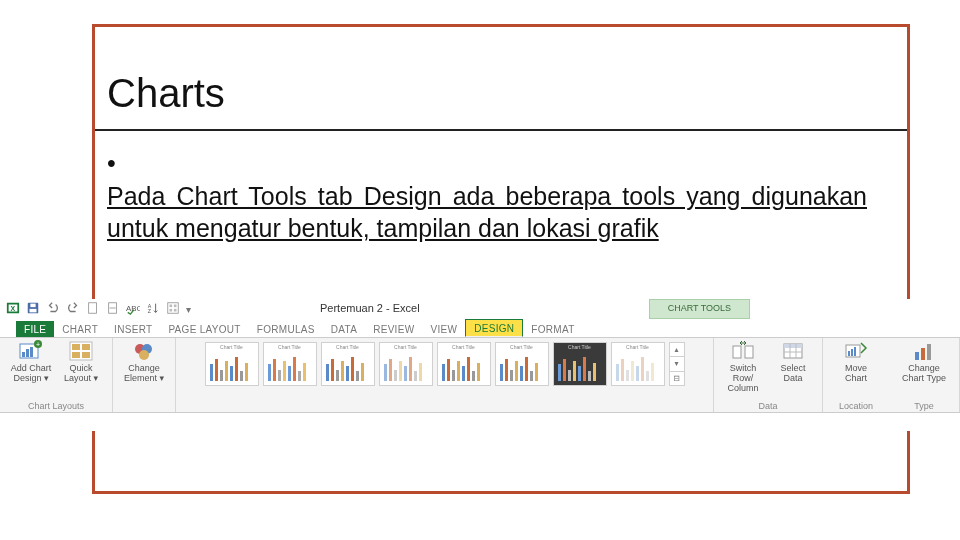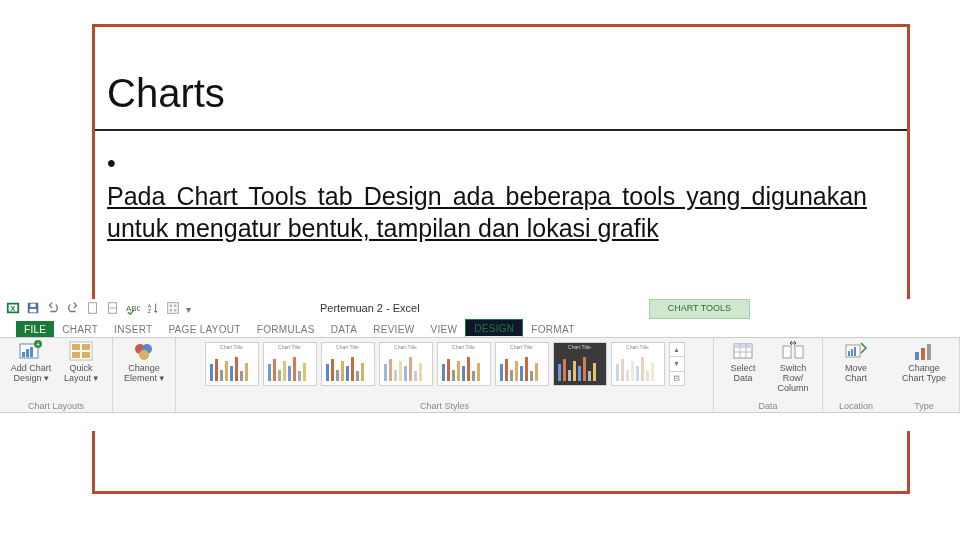--- a/index.html
+++ b/index.html
@@ -12,21 +12,21 @@
   .body .txt{display:inline-block;width:calc(100% - 22px);vertical-align:top;text-decoration:underline;}
 
   
   .ribbon{position:absolute;left:0;top:299px;width:960px;height:132px;background:#fff;font-size:10px;color:#555;}
   .qat{height:20px;display:flex;align-items:center;gap:6px;padding:0 6px;background:#fff;}
   .qat svg{width:14px;height:14px;}
   .doc-title{position:absolute;left:320px;top:3px;font-size:11px;color:#333;}
   .tabs{height:18px;display:flex;align-items:flex-end;padding-left:16px;background:#fff;border-bottom:1px solid #ccc;}
   .tab{padding:3px 8px 2px;font-size:10px;color:#777;letter-spacing:.3px;}
   .tab.file{background:#1a7a3a;color:#fff;}
-  .tab.active{border:1px solid #1a7a3a;border-bottom:1px solid #f2f2f2;background:#0f172a;color:#1a7a3a;}
+  .tab.active{border:1px solid #1a7a3a;border-bottom:1px solid #f2f2f2;background:#fde047;color:#1a7a3a;}
   .contextual{position:absolute;right:210px;top:0;height:20px;display:flex;}
   .ctx-label{background:#cfe6cf;color:#3a6b3a;font-size:9px;padding:3px 18px;border:1px solid #a8cfa8;}
   .groups{height:74px;background:#f4f4f4;border-bottom:1px solid #ccc;display:flex;}
   .group{border-right:1px solid #d7d7d7;padding:2px 6px 0;display:flex;flex-direction:column;align-items:center;justify-content:flex-start;position:relative;}
   .group-label{position:absolute;bottom:1px;left:0;right:0;text-align:center;font-size:9px;color:#888;}
   .big-btn{display:flex;flex-direction:column;align-items:center;width:46px;gap:2px;font-size:9px;color:#555;line-height:1.1;text-align:center;}
   .big-btn svg{width:26px;height:22px;}
   .styles-gallery{display:flex;gap:4px;align-items:flex-start;padding-top:2px;}
   .style-thumb{width:52px;height:42px;background:#fff;border:1px solid #d0d0d0;position:relative;overflow:hidden;}
   .style-thumb.dark{background:#3a3a3a;}
@@ -269,40 +269,39 @@
                 <div class="bar" style="height:35%;background:#e0e0e0"></div>
                 <div class="bar" style="height:65%;background:#f0e8d0"></div>
               </div>
           </div>
           <div class="gallery-more">
             <div>▴</div>
             <div>▾</div>
             <div>⊟</div>
           </div>
         </div>
-        <div class="group-label">Chart Styles</div>
       </div>
 
       <div class="group" style="width:96px">
         <div class="row">
+          <div class="big-btn">
+            <svg viewBox="0 0 26 22">
+                <rect x="3" y="6" width="8" height="12" fill="#fff" stroke="#999"></rect>
+                <rect x="15" y="6" width="8" height="12" fill="#fff" stroke="#999"></rect>
+                <path d="M10 3h6M14 1l2 2-2 2M12 5l-2-2 2-2" stroke="#3a6a3a" fill="none"></path>
+              </svg>
+            <span>Switch Row/ Column</span>
+          </div>
           <div class="big-btn">
             <svg viewBox="0 0 26 22">
                 <rect x="4" y="4" width="18" height="14" fill="#fff" stroke="#999"></rect>
                 <rect x="4" y="4" width="18" height="4" fill="#d0d8e8"></rect>
                 <path d="M4 12h18M10 4v14M16 4v14" stroke="#bbb"></path>
               </svg>
             <span>Select Data</span>
-          </div>
-          <div class="big-btn">
-            <svg viewBox="0 0 26 22">
-                <rect x="3" y="6" width="8" height="12" fill="#fff" stroke="#999"></rect>
-                <rect x="15" y="6" width="8" height="12" fill="#fff" stroke="#999"></rect>
-                <path d="M10 3h6M14 1l2 2-2 2M12 5l-2-2 2-2" stroke="#3a6a3a" fill="none"></path>
-              </svg>
-            <span>Switch Row/ Column</span>
           </div>
         </div>
         <div class="group-label">Data</div>
       </div>
 
       <div class="group" style="width:54px;border-right:none">
         <div class="big-btn">
           <svg viewBox="0 0 26 22">
               <rect x="3" y="5" width="14" height="12" fill="#fff" stroke="#999"></rect>
               <rect x="5" y="11" width="2" height="5" fill="#5a8ac8"></rect>

